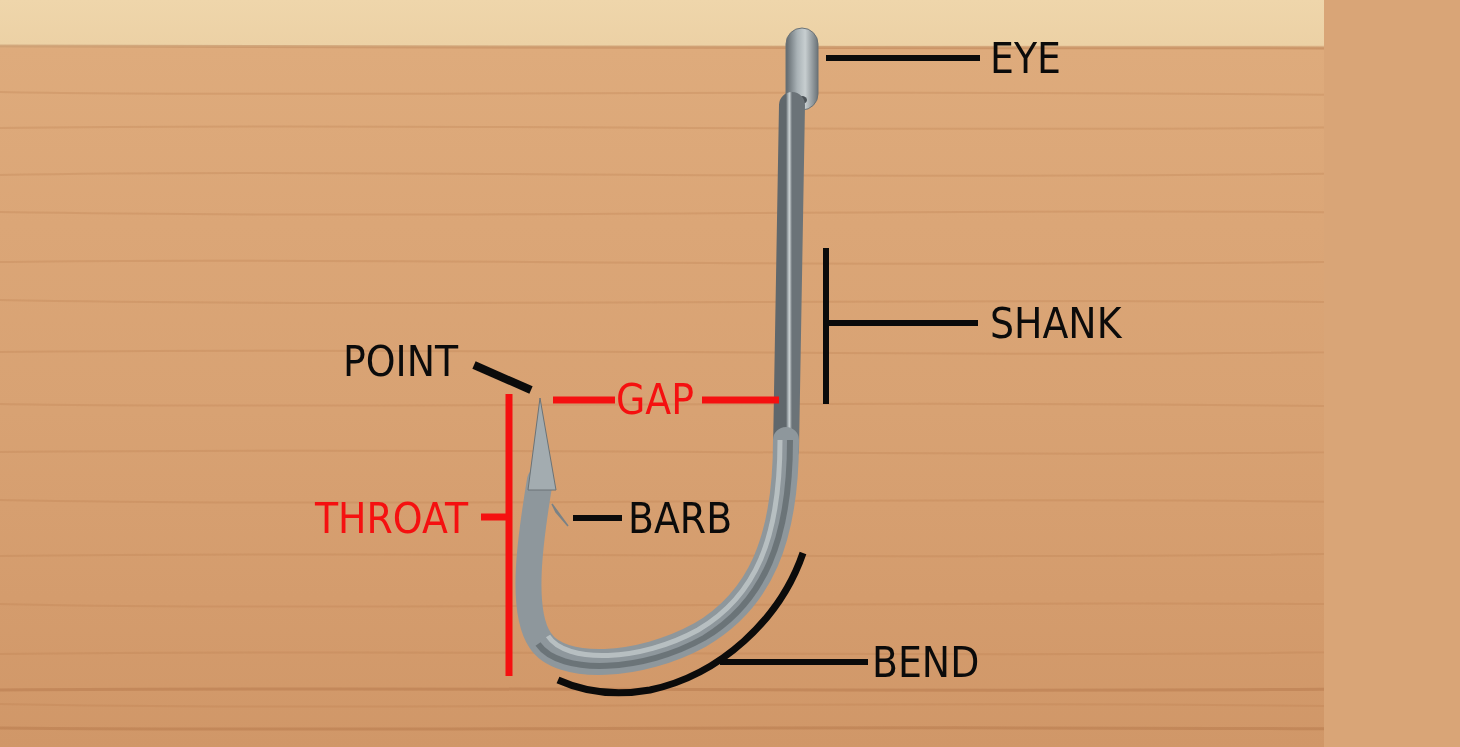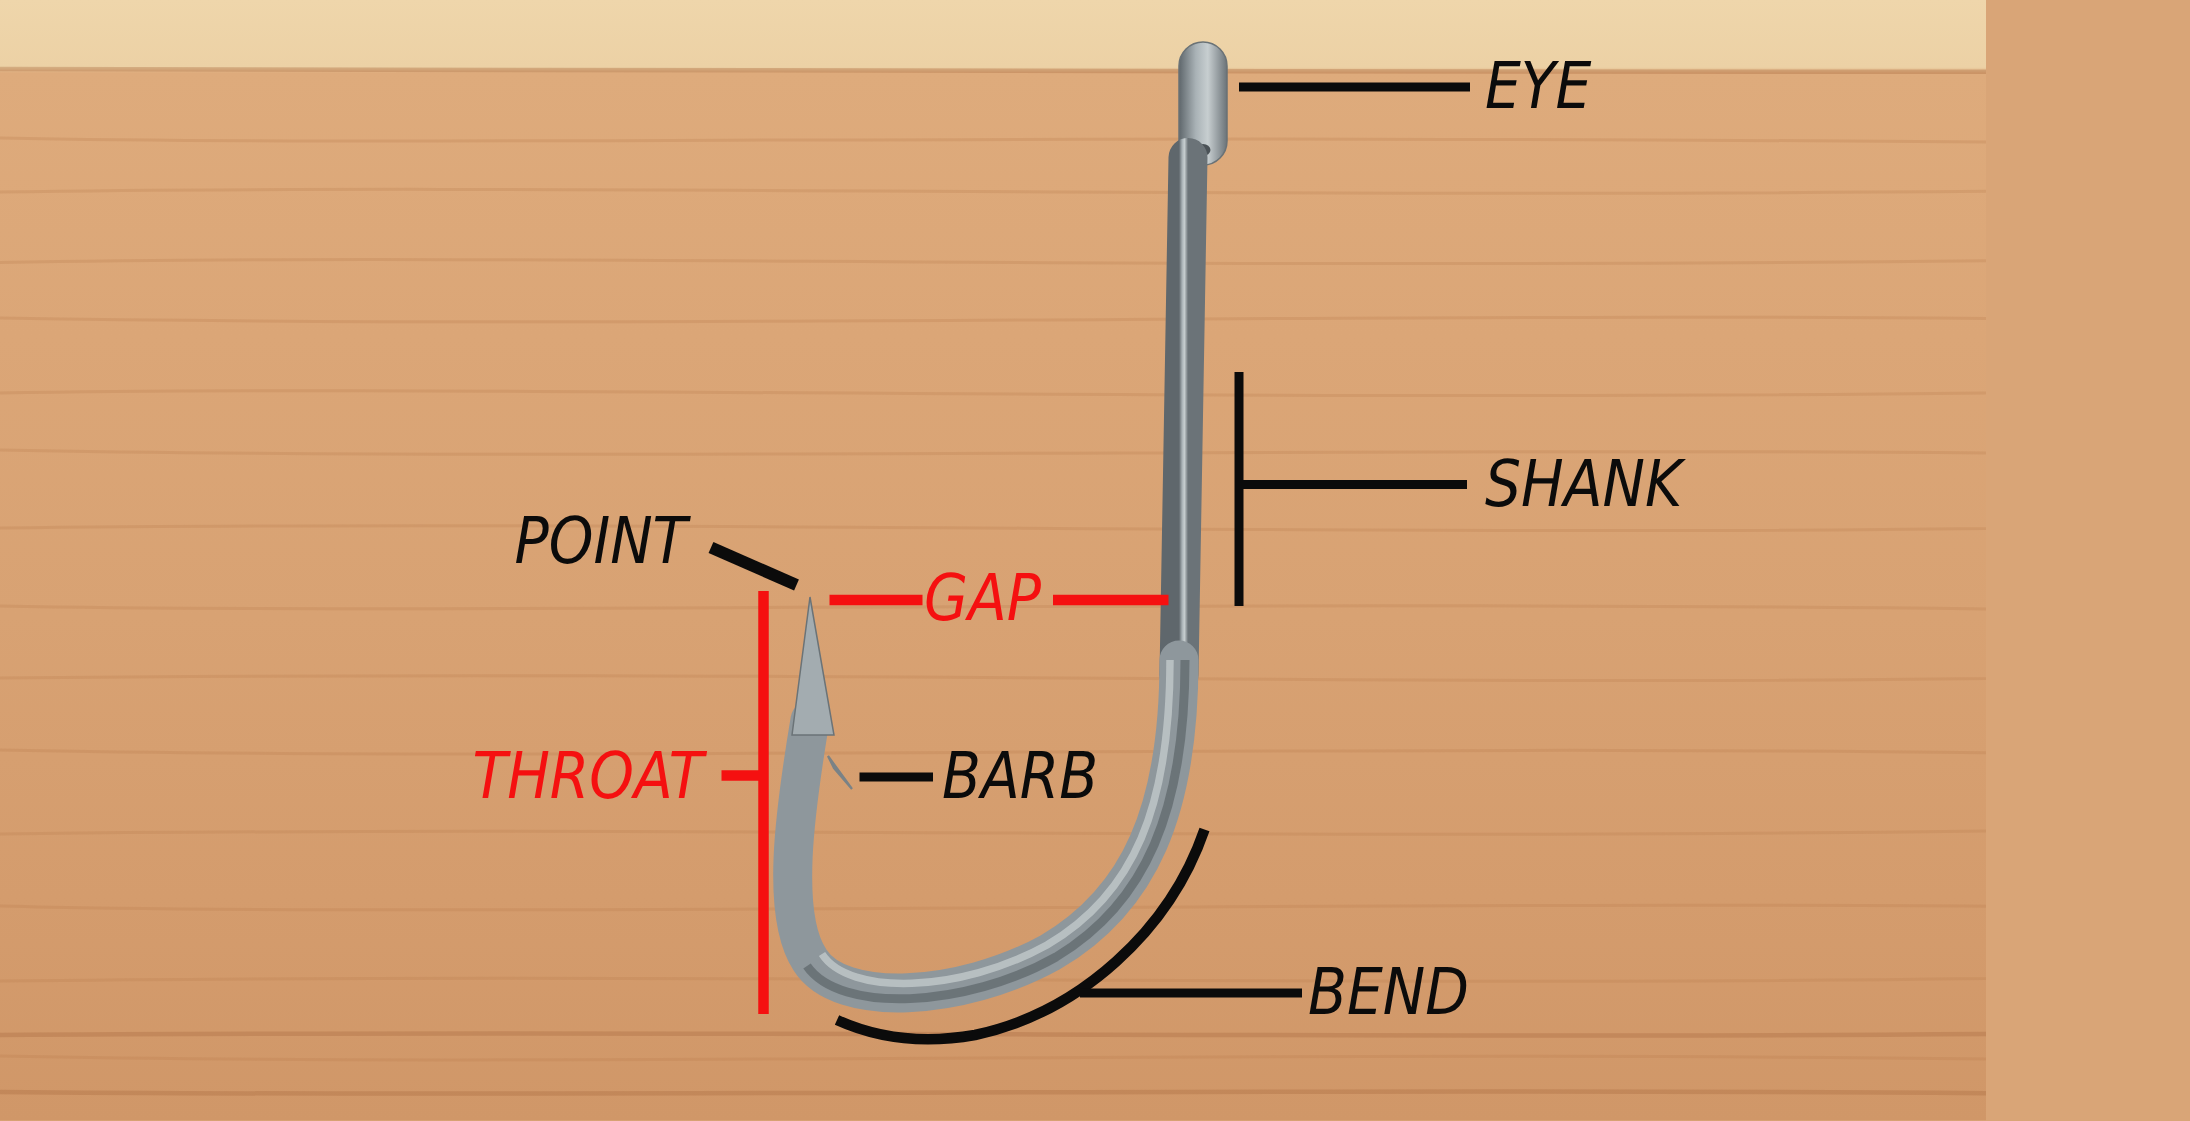--- a/index.html
+++ b/index.html
@@ -1,17 +1,17 @@
 <!DOCTYPE html>
 <html><head>
   <meta charset="utf-8">
   <style>
     html, body { margin: 0; padding: 0; }
     body { width: 1460px; height: 747px; overflow: hidden; background: #d9a577; }
-    #stage { position: relative; width: 1324px; height: 747px; overflow: hidden; font-style: italic; }
+    #stage { position: relative; width: 1324px; height: 747px; overflow: hidden; }
     #stage svg { position: absolute; left: 0; top: 0; }
     .label {
       position: absolute;
       font-family: "DejaVu Sans", "Liberation Sans", sans-serif;
       font-weight: 500;
       font-size: 43px;
       line-height: 1;
       letter-spacing: 0px;
       white-space: nowrap;
       transform: scaleX(0.88);

